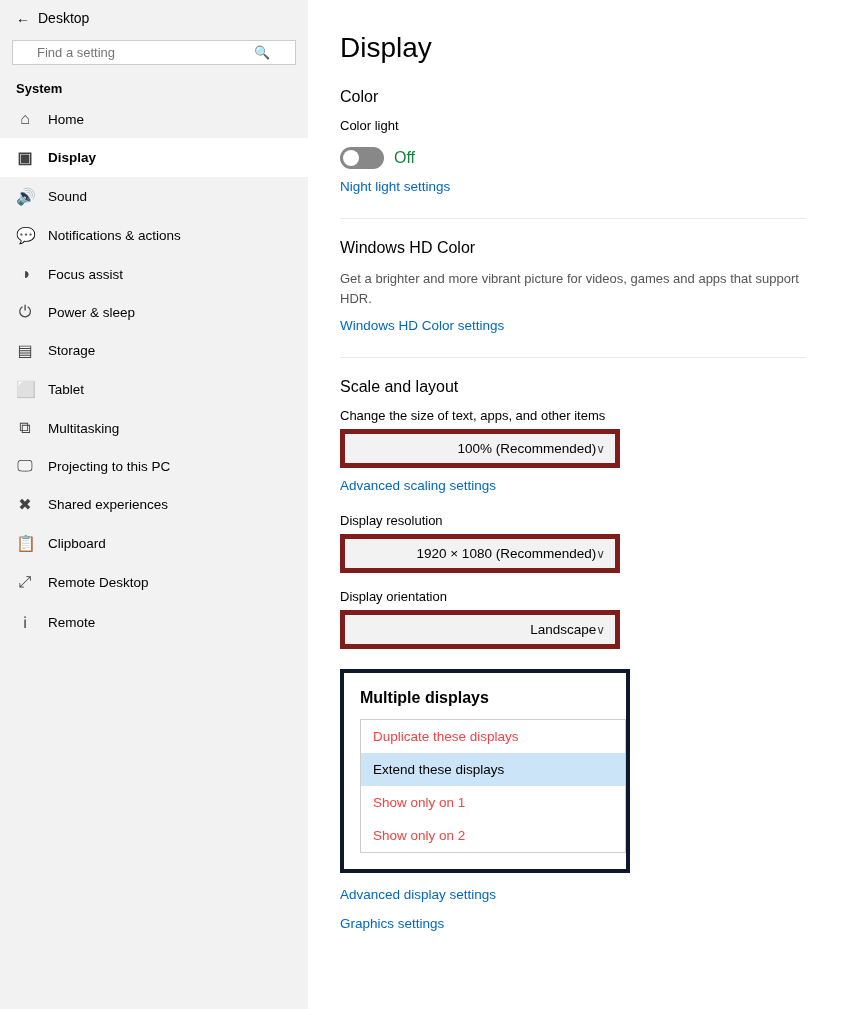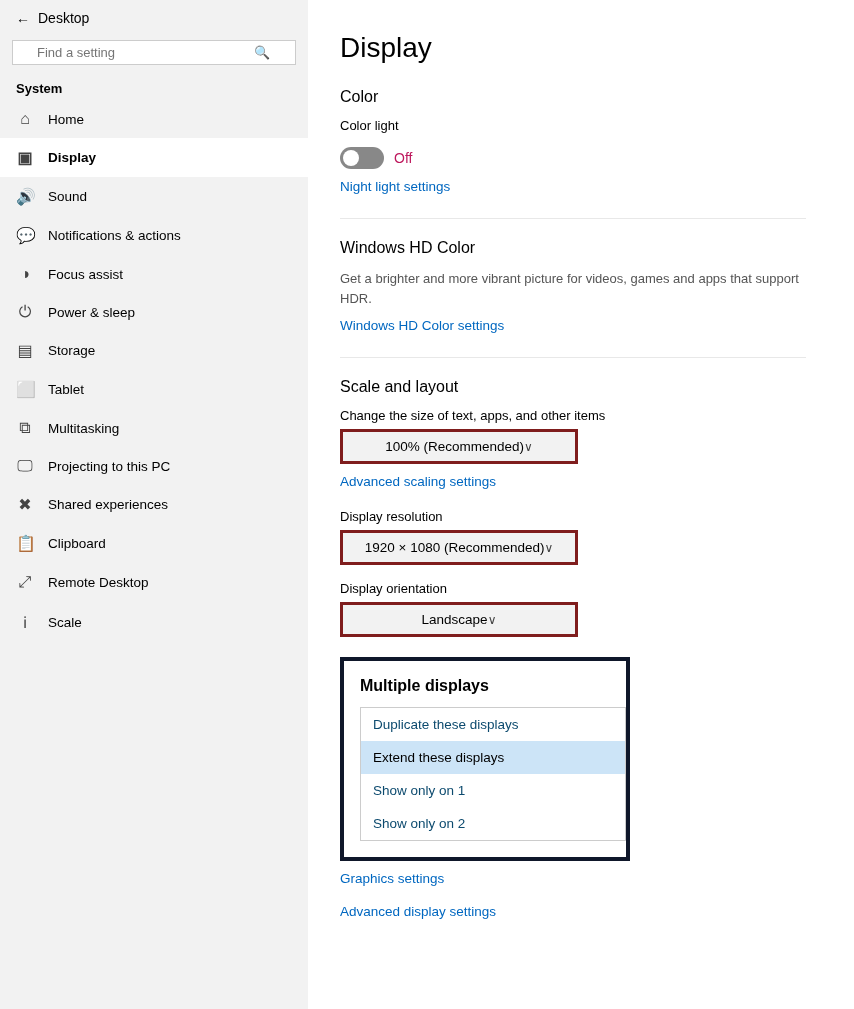--- a/index.html
+++ b/index.html
@@ -117,22 +117,22 @@
       width: 16px;
       height: 16px;
       background: #fff;
       border-radius: 50%;
       position: absolute;
       top: 3px;
       left: 3px;
       transition: left 0.2s;
     }
     .toggle-label {
-      font-size: 14px;
-      color: #be185d;
+      font-size: 16px;
+      color: #15803d;
     }
     .link-blue {
       color: #0067c0;
       font-size: 13.5px;
       cursor: pointer;
       text-decoration: none;
       display: inline-block;
       margin-bottom: 4px;
     }
     .section-divider {
@@ -145,29 +145,29 @@
       color: #555;
       margin-bottom: 8px;
       line-height: 1.5;
     }
     .setting-label {
       font-size: 13px;
       color: #000;
       margin-bottom: 6px;
     }
     .dropdown-select {
-      width: 238px;
+      width: 280px;
       padding: 7px 10px;
-      border: 3px solid #7f1d1d;
+      border: 5px solid #7f1d1d;
       background: #f2f2f2;
       font-size: 13.5px;
       cursor: pointer;
       display: flex;
       align-items: center;
-      justify-content: center;
+      justify-content: flex-end;
       margin-bottom: 8px;
     }
     .dropdown-select .chevron { font-size: 12px; color: #444; }
     .multiple-displays-box {
       border: 4px solid #0f172a;
       padding: 16px;
       margin-top: 4px;
       background: #fff;
       width: 290px;
     }
@@ -179,21 +179,21 @@
     }
     .dropdown-options {
       border: 1px solid #ccc;
       background: #fff;
       width: 266px;
     }
     .dropdown-option {
       padding: 9px 12px;
       font-size: 13.5px;
       cursor: pointer;
-      color: #0c4a6e;
+      color: #ef4444;
     }
     .dropdown-option.selected {
       background: #cce4f7;
       color: #000;
     }
   </style>
 </head>
 <body>
 
 <div class="sidebar">
@@ -254,21 +254,21 @@
   <div class="nav-item">
     <span class="nav-icon">📋</span>
     <span>Clipboard</span>
   </div>
   <div class="nav-item">
     <span class="nav-icon">⤢</span>
     <span>Remote Desktop</span>
   </div>
   <div class="nav-item">
     <span class="nav-icon">ℹ</span>
-    <span>Scale</span>
+    <span>Remote</span>
   </div>
 </div>
 
 <div class="main">
   <h1 class="page-title">Display</h1>
 
   <div>
     <div class="section-heading">Color</div>
     <div class="toggle-row">
       <span class="setting-label">Color light</span>
@@ -321,20 +321,20 @@
   <div style="margin-top: 20px;">
     <div class="multiple-displays-box">
       <div class="multiple-displays-title">Multiple displays</div>
       <div class="dropdown-options">
         <div class="dropdown-option">Duplicate these displays</div>
         <div class="dropdown-option selected">Extend these displays</div>
         <div class="dropdown-option">Show only on 1</div>
         <div class="dropdown-option">Show only on 2</div>
       </div>
     </div>
+    <div style="margin-top: 12px;">
+      <a class="link-blue">Advanced display settings</a>
+    </div>
     <div style="margin-top: 8px;">
       <a class="link-blue">Graphics settings</a>
     </div>
-    <div style="margin-top: 12px;">
-      <a class="link-blue">Advanced display settings</a>
-    </div>
   </div>
 </div>
 
 </body></html>

